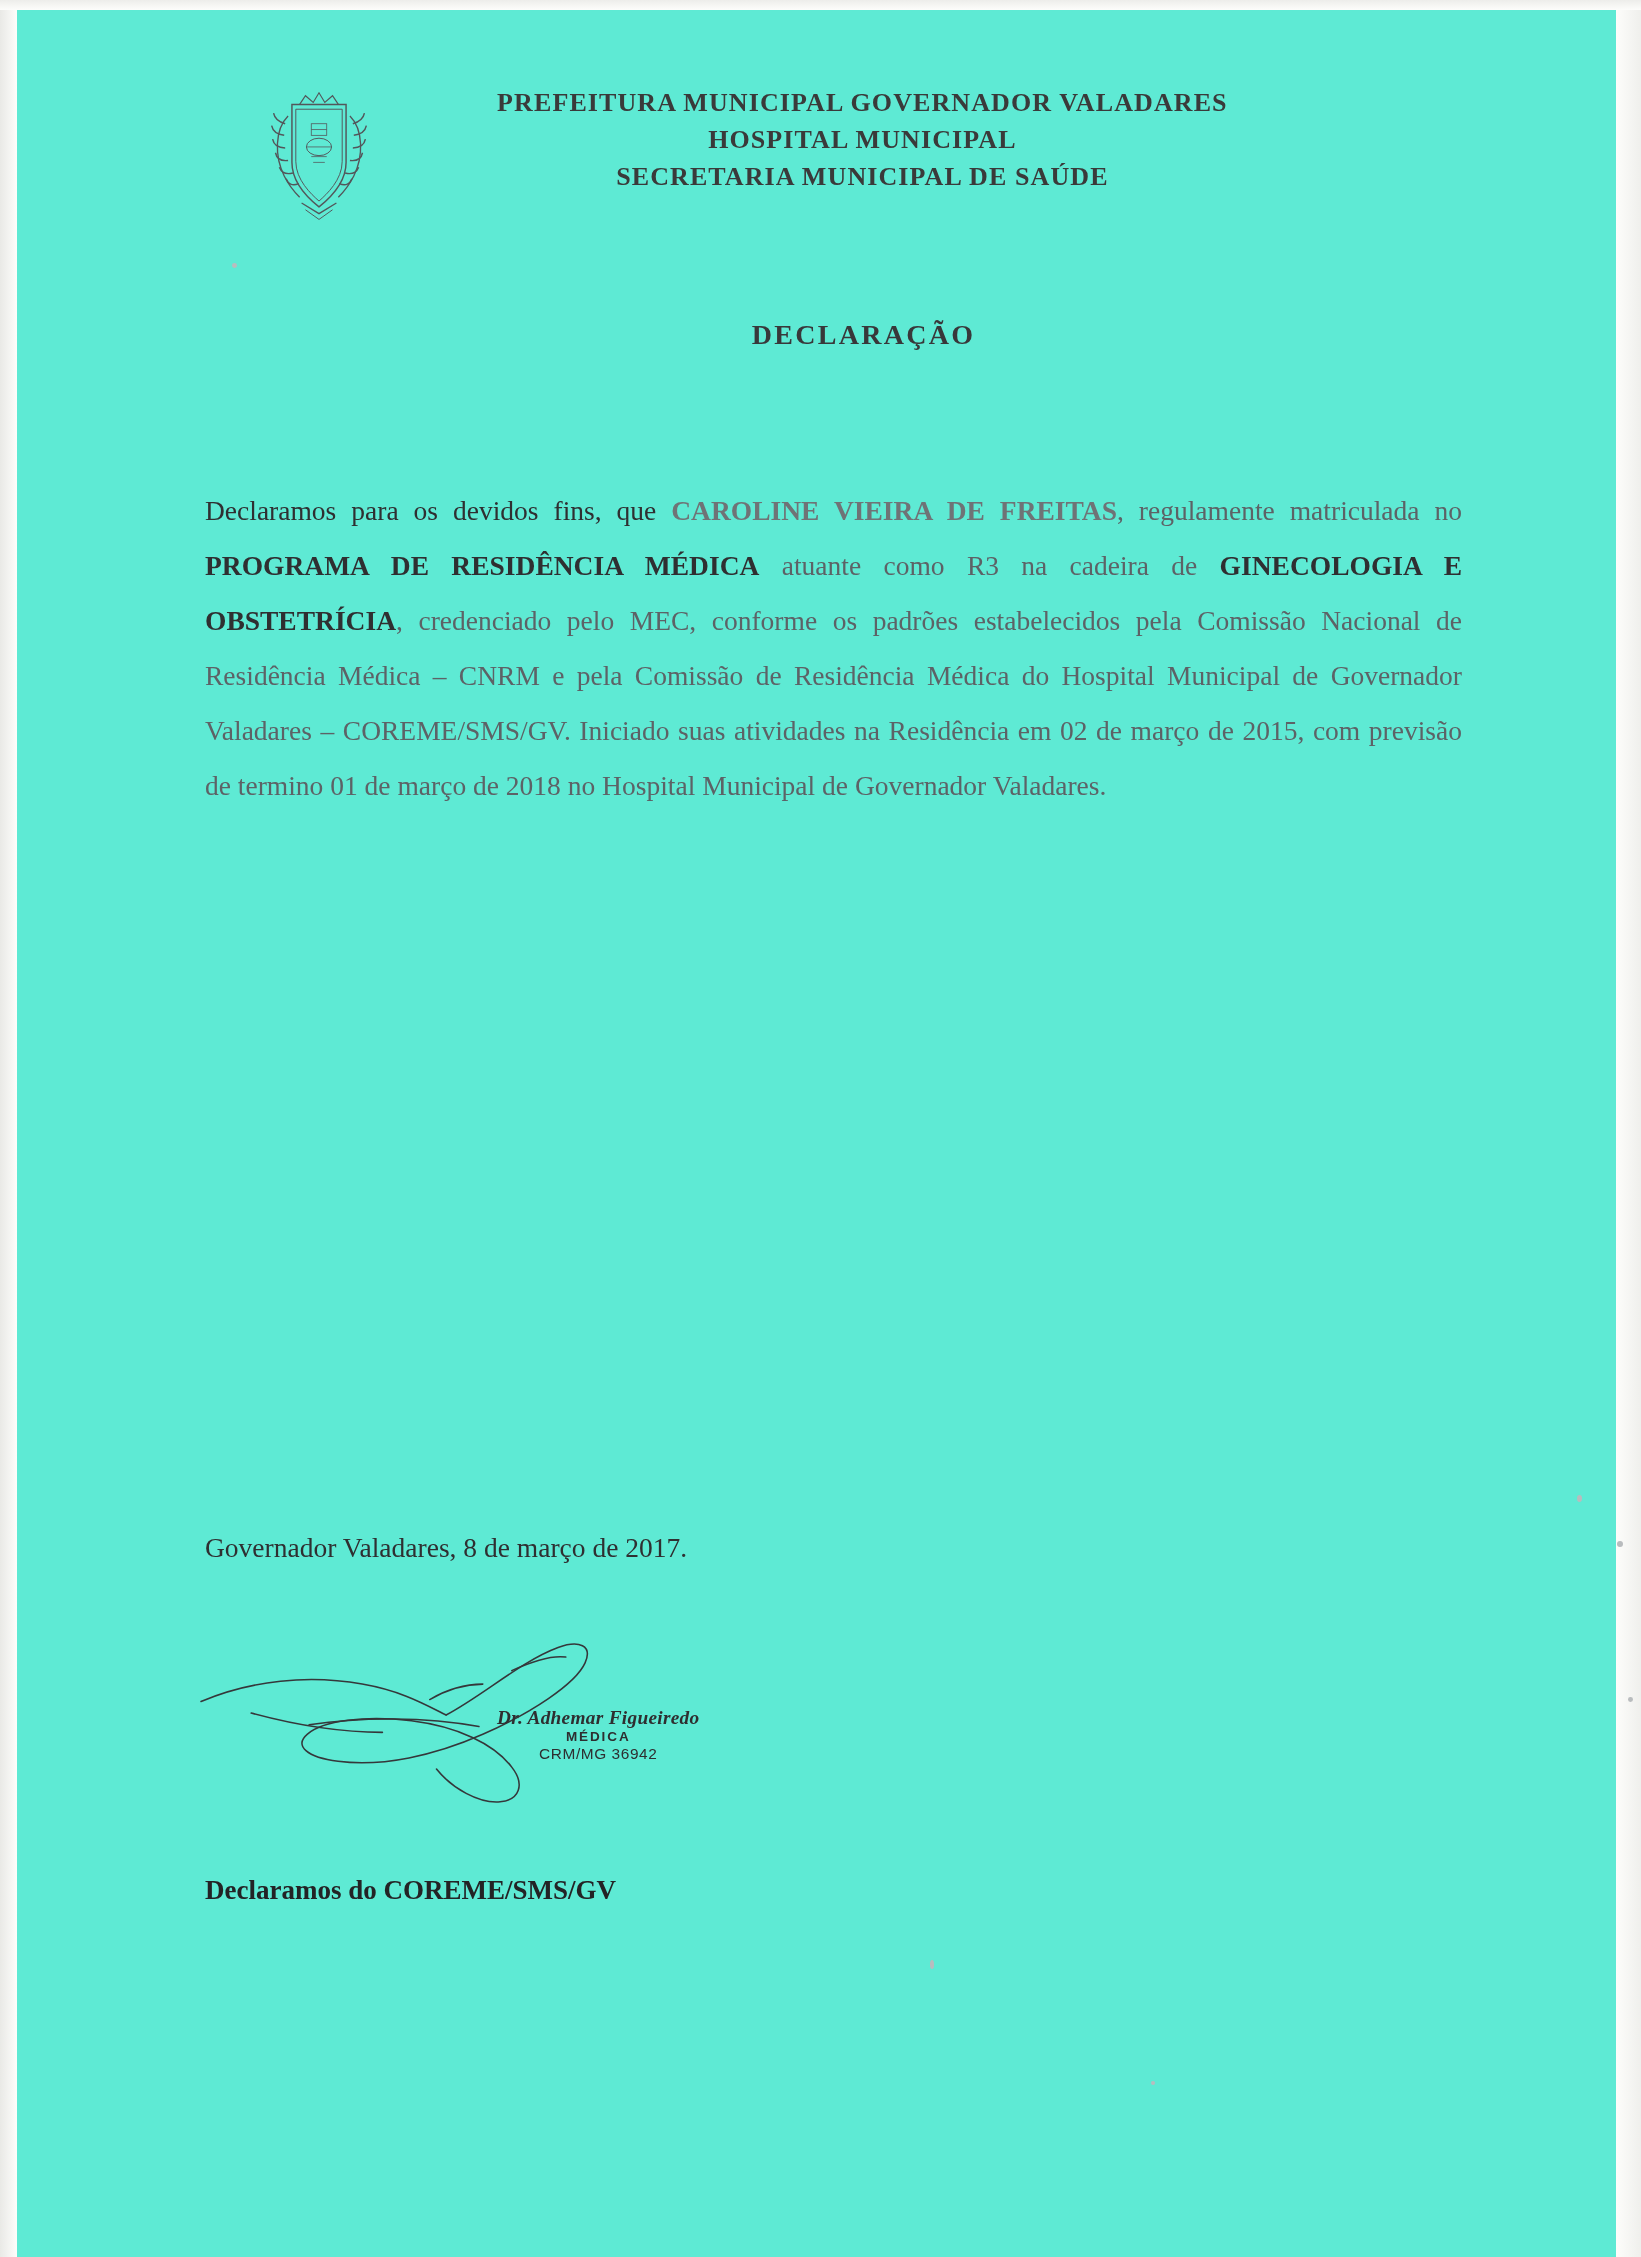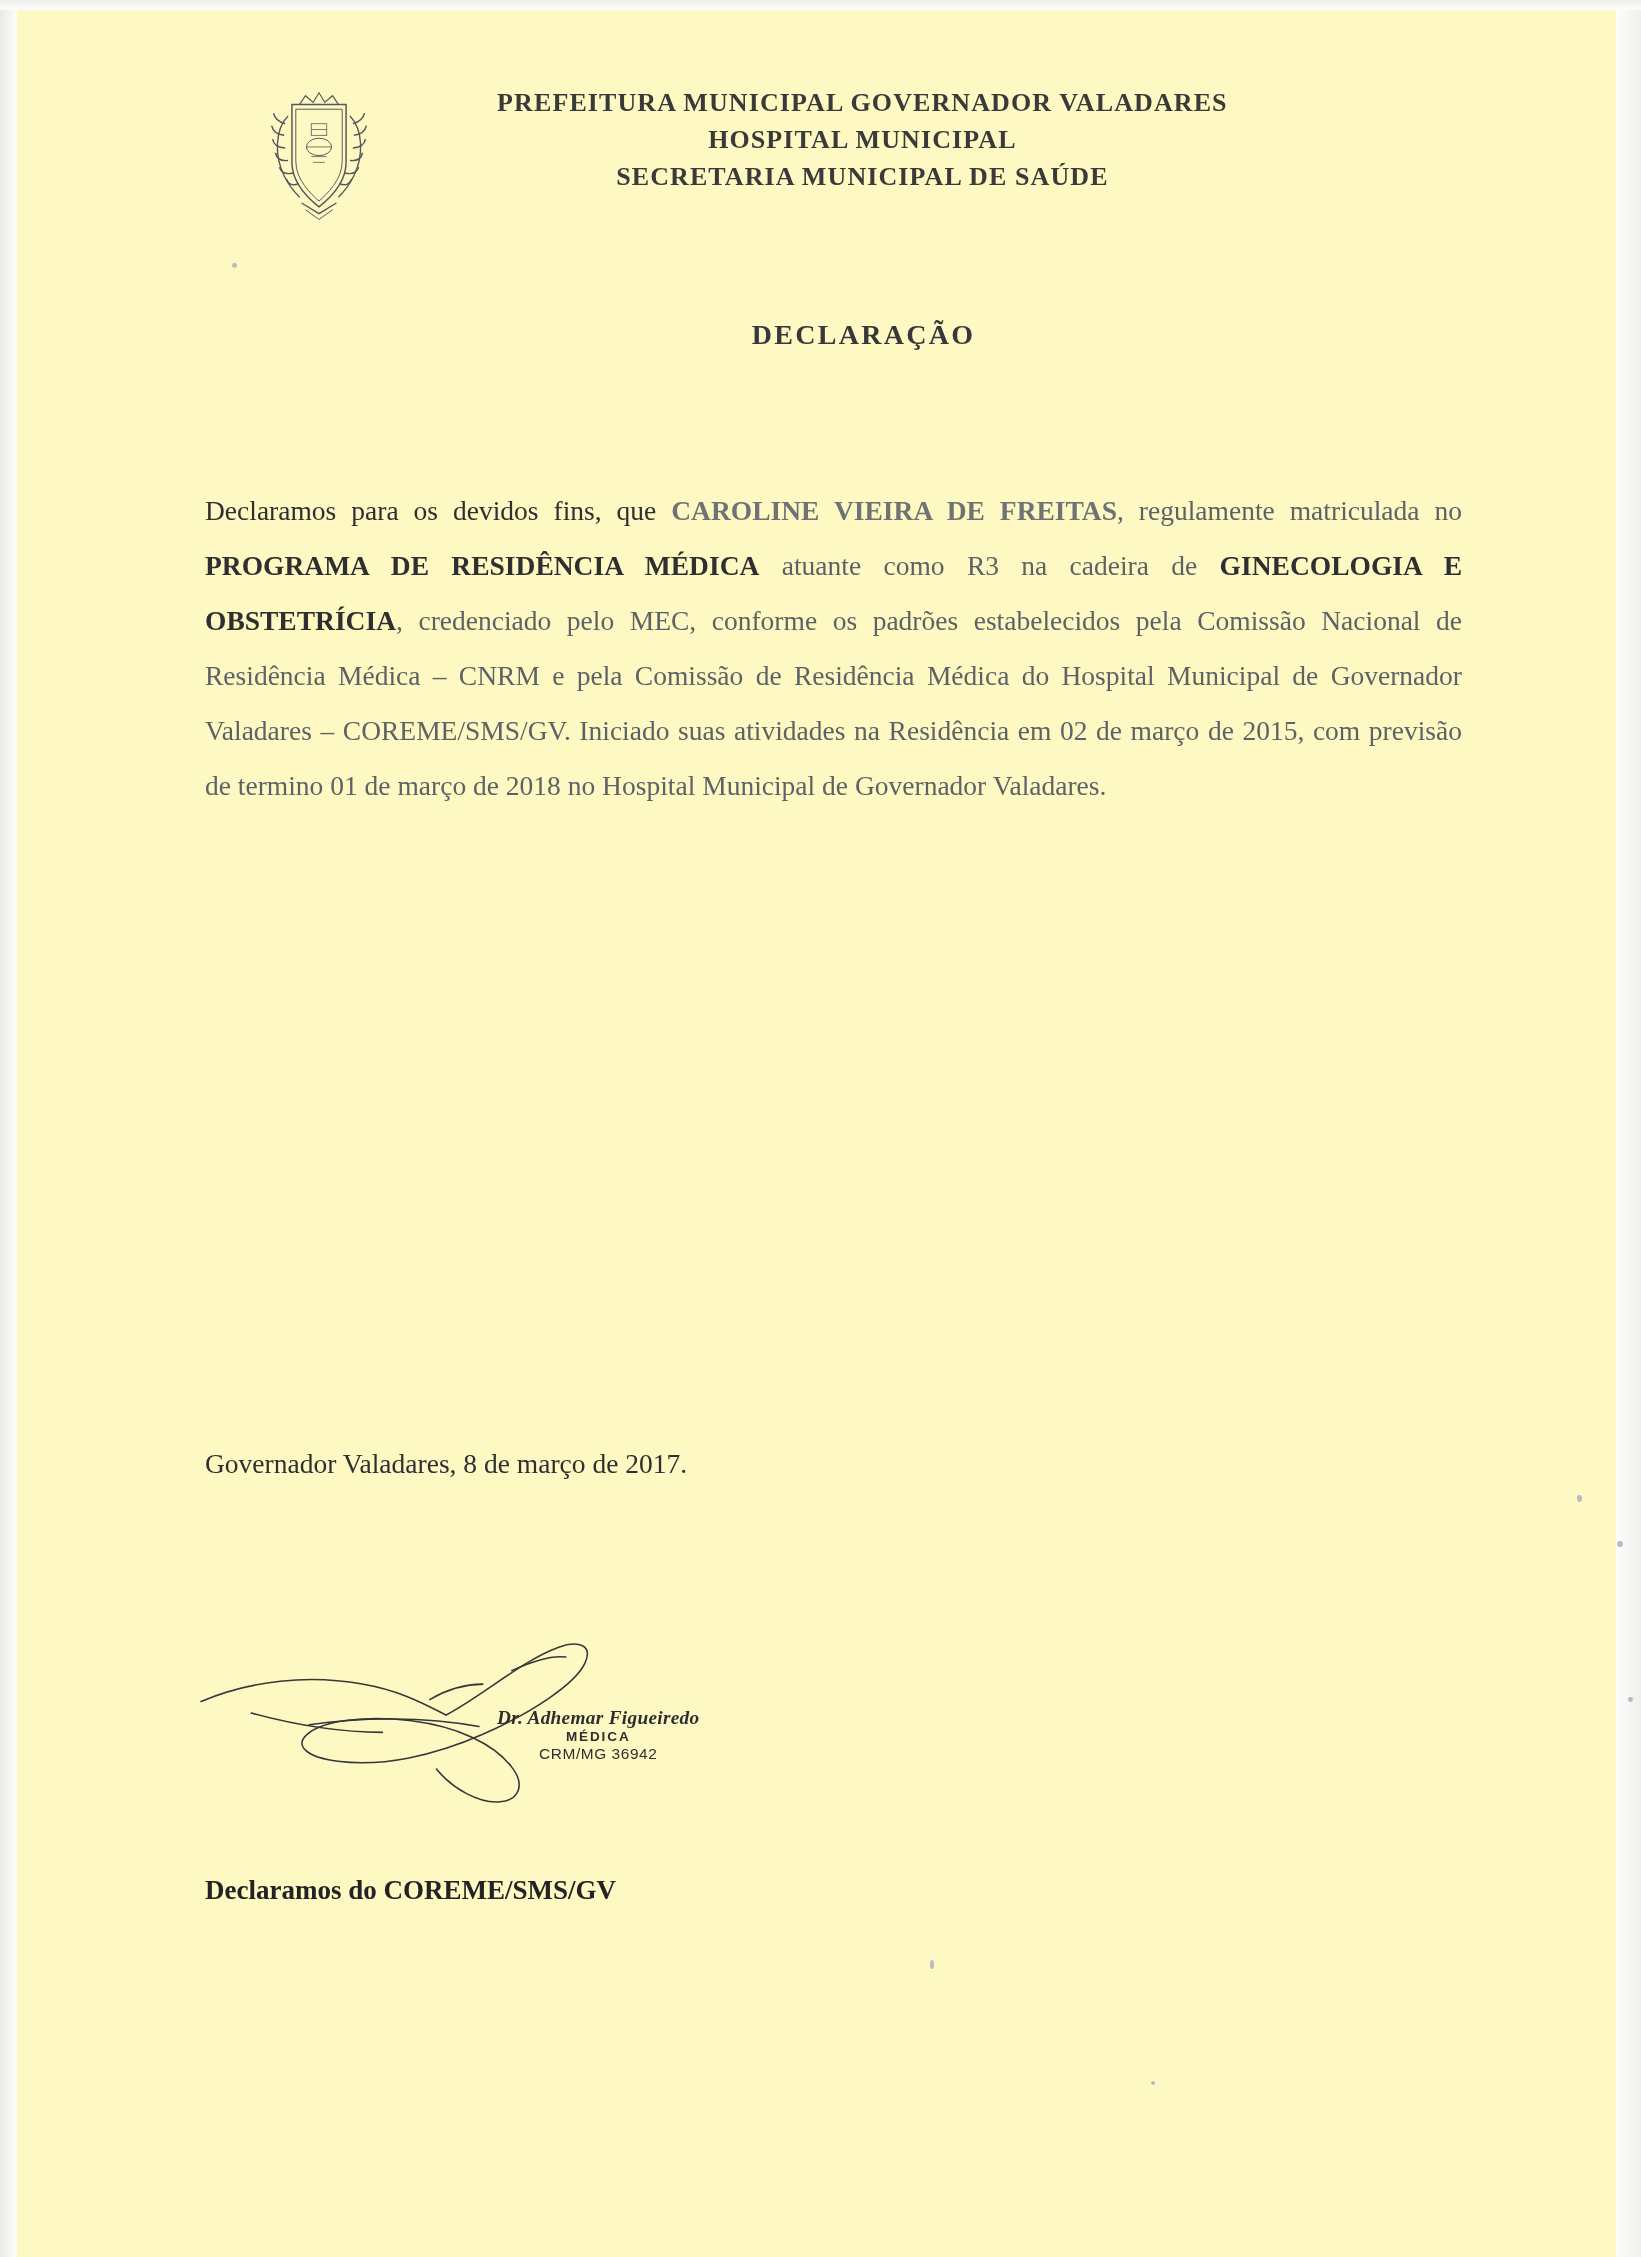--- a/index.html
+++ b/index.html
@@ -13,21 +13,21 @@
     position: relative;
     font-family: "Liberation Serif", serif;
     color: #2b2b2b;
     overflow: hidden;
   }
 
   
   .page {
     position: absolute;
     inset: 0;
-    background: #fef9c3;
+    background: #5eead4;
     border-radius: 17px;
   }
   .scan-edge-left {
     position: absolute;
     left: 0; top: 0; bottom: 0;
     width: 17.4px;
     background: linear-gradient(to right, #e9e9e6, #fdfdfb);
   }
   .scan-edge-right {
     position: absolute;
@@ -108,21 +108,21 @@
     text-align: justify;
   }
   .b { font-weight: bold; }
   .faded { color: #6f7376; }
   .faded2 { color: #5d6266; }
 
   
   .place-date {
     position: absolute;
     left: 205px;
-    top: 1448px;
+    top: 1532px;
     font-size: 27.5px;
     color: #2f2f31;
   }
 
   
   .signature-area {
     position: absolute;
     left: 193px;
     top: 1632px;
     width: 541px;

